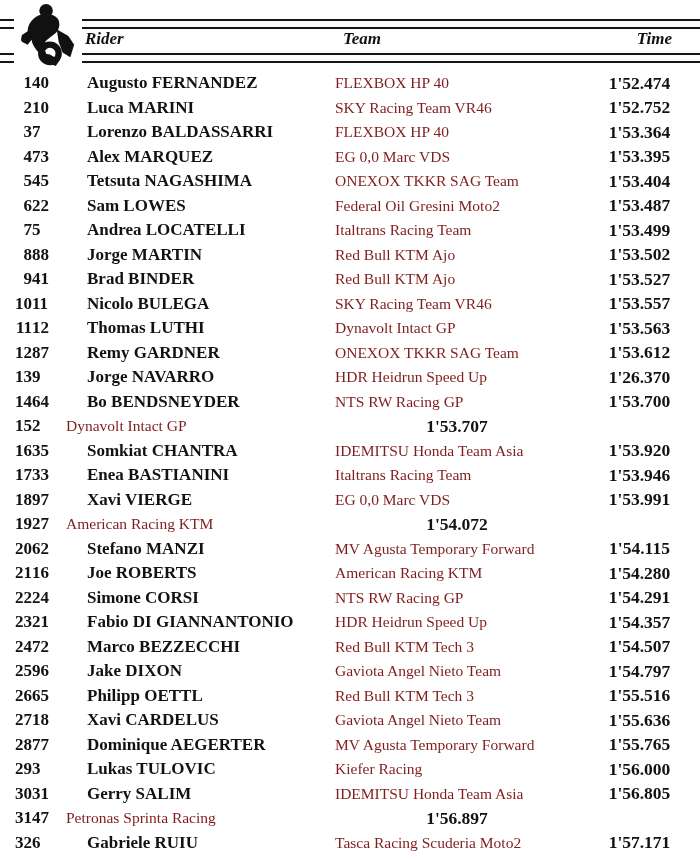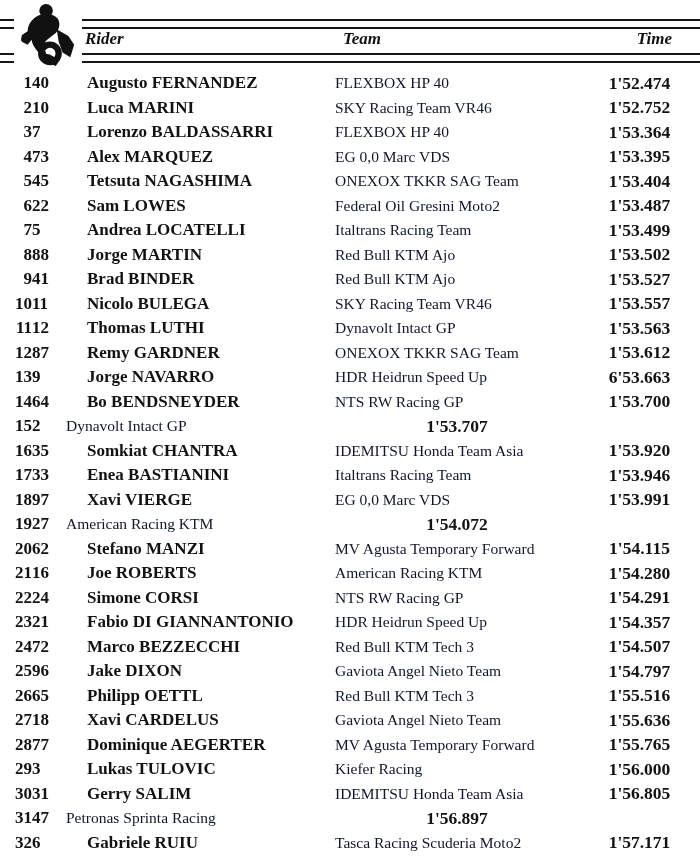--- a/index.html
+++ b/index.html
@@ -83,21 +83,21 @@
   }
   .name {
     padding-left: 21px;
     font-size: 17px;
     font-weight: bold;
     overflow: visible;
   }
   .team {
     font-size: 15.5px;
     font-weight: normal;
-    color: #0f172a;
+    color: #7f1d1d;
   }
   .time {
     text-align: center;
     padding-right: 11px;
     font-size: 17.5px;
     font-weight: bold;
   }
 </style>
 </head>
 <body>
@@ -227,21 +227,21 @@
       <span class="cell name">Remy GARDNER</span>
       <span class="cell team">ONEXOX TKKR SAG Team</span>
       <span class="cell time">1'53.612</span>
     </div>
 
     <div class="row">
       <span class="cell pos">13</span>
       <span class="cell num">9</span>
       <span class="cell name">Jorge NAVARRO</span>
       <span class="cell team">HDR Heidrun Speed Up</span>
-      <span class="cell time">6'53.663</span>
+      <span class="cell time">1'26.370</span>
     </div>
 
     <div class="row">
       <span class="cell pos">14</span>
       <span class="cell num">64</span>
       <span class="cell name">Bo BENDSNEYDER</span>
       <span class="cell team">NTS RW Racing GP</span>
       <span class="cell time">1'53.700</span>
     </div>
 

